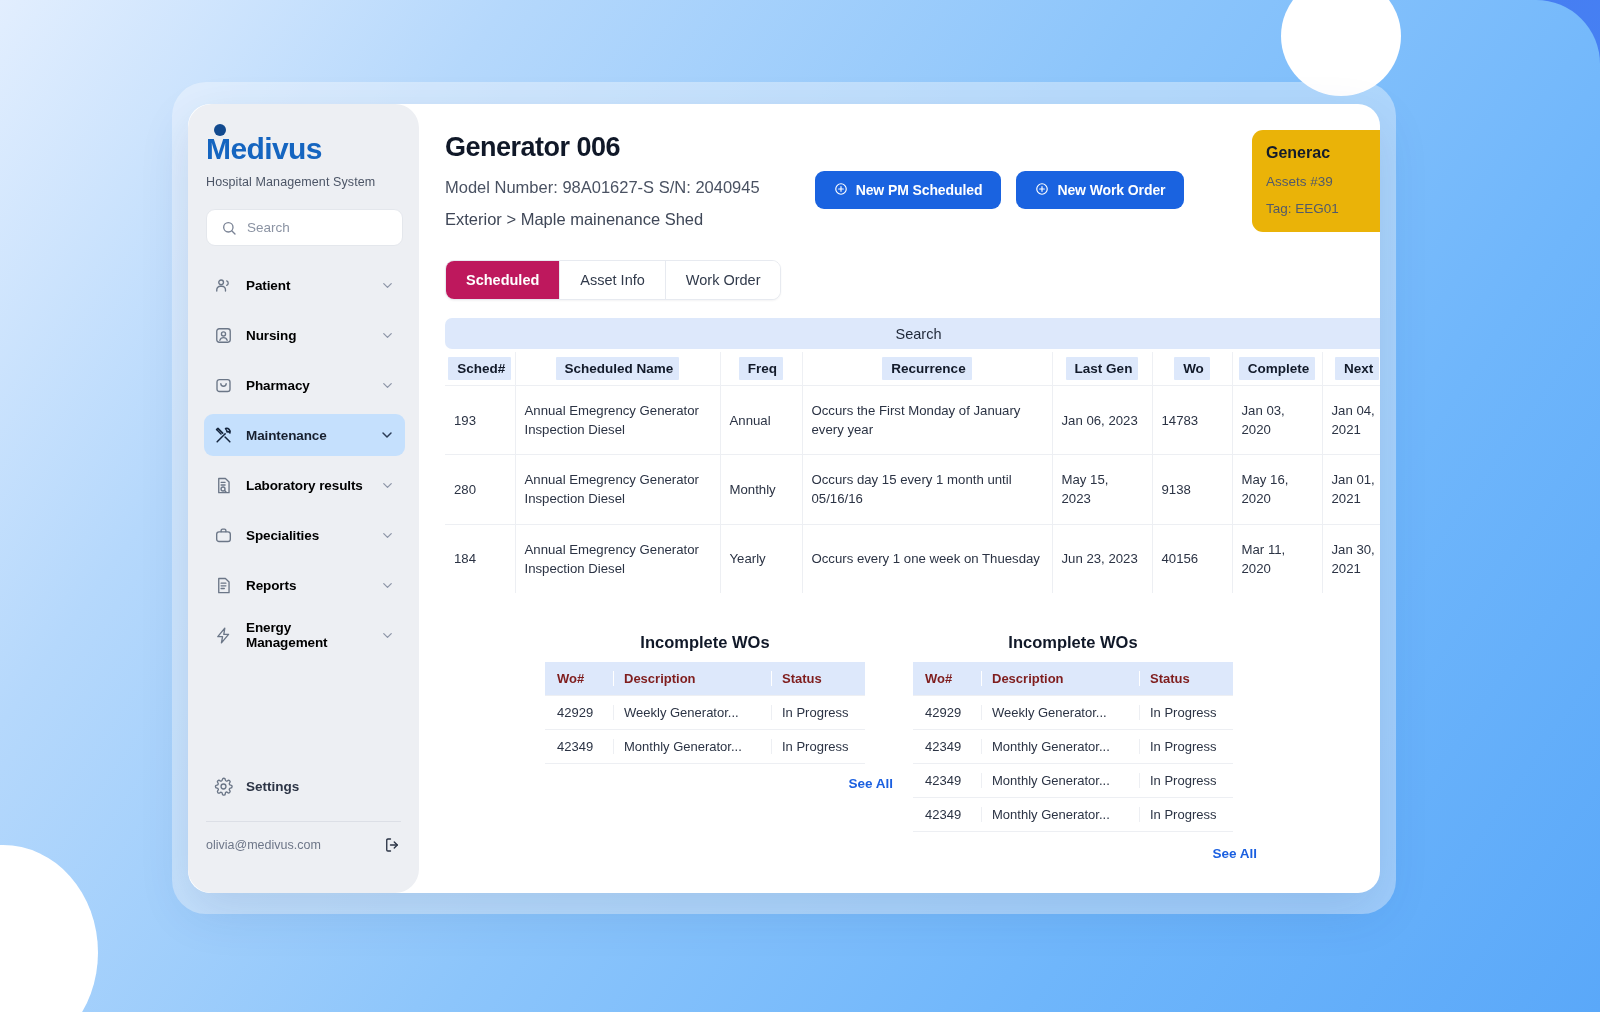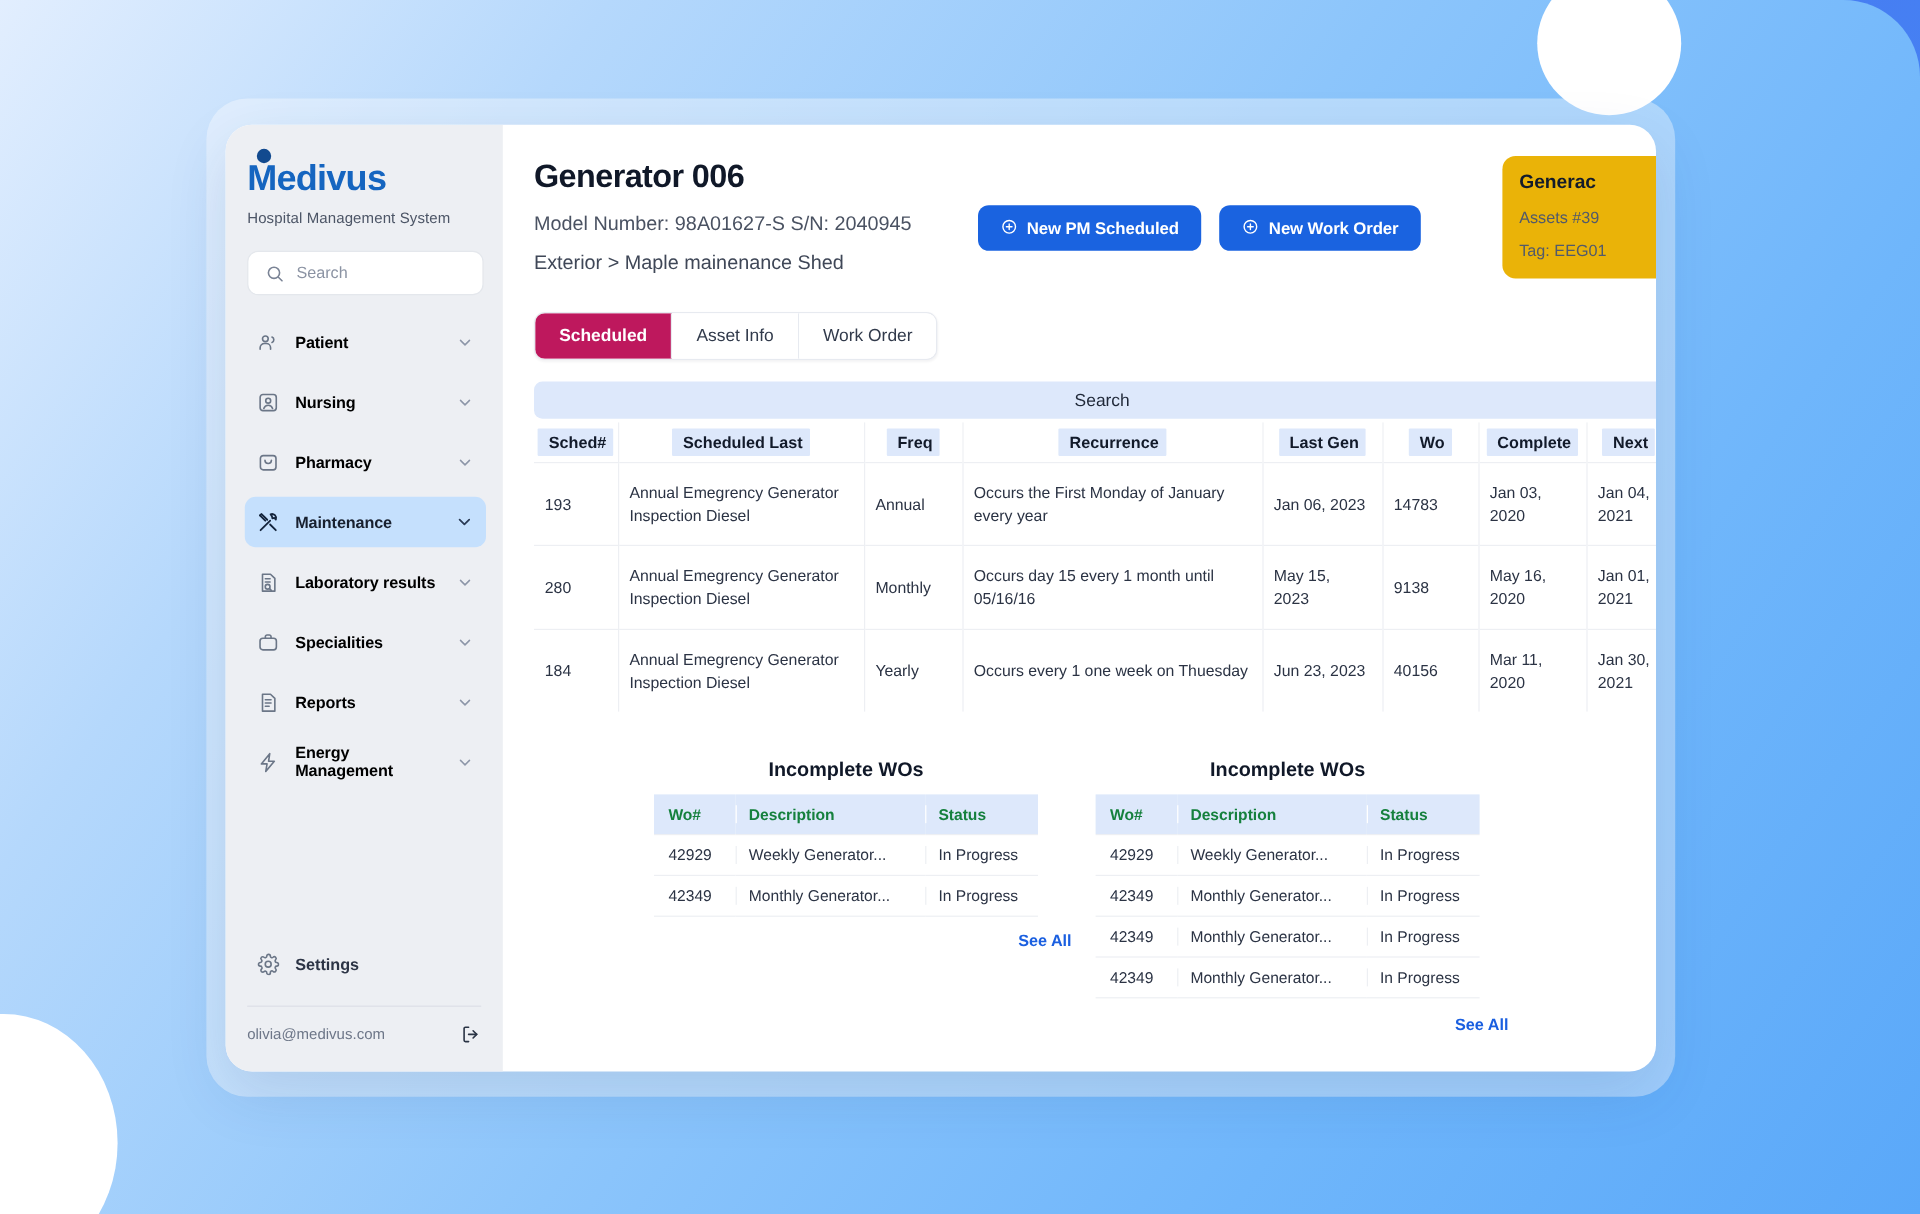--- a/index.html
+++ b/index.html
@@ -50,21 +50,22 @@
     display: flex;
     z-index: 4;
     box-shadow: 0 18px 50px rgba(30,60,120,.13);
   }
 
   
   .sidebar {
     width: 231px; flex: 0 0 231px;
     background: #edeff3;
     display: flex; flex-direction: column;
-    padding: 0 0 0 0;
+    padding: 0 0 17px 0;
+    border-radius: 24px;
   }
   .brand { padding: 30px 24px 0 18px; }
   .logo-wrap { position: relative; display: inline-block; }
   .logo {
     font-size: 30px; font-weight: 700; color: #1565c0;
     letter-spacing: -.6px; line-height: 1;
   }
   .logo-dot {
     position: absolute; width: 12px; height: 12px; border-radius: 50%;
     background: #124a8f; left: 8px; top: -10px;
@@ -186,21 +187,21 @@
 
   
   .bottom { display: flex; margin-top: 40px; gap: 48px; padding-left: 100px; }
   .wo-panel { width: 320px; }
   .wo-title {
     text-align: center; font-size: 16.5px; font-weight: 700; color: #101828;
     margin-bottom: 10px;
   }
   table.wo { width: 100%; border-collapse: collapse; }
   table.wo th {
-    text-align: left; font-size: 13px; font-weight: 700; color: #15803d;
+    text-align: left; font-size: 13px; font-weight: 700; color: #7f1d1d;
     background: #dde8fb; padding: 9px 0 9px 0; vertical-align: middle;
   }
   table.wo th .cell { padding-left: 10px; border-left: 1px solid #ffffff; }
   table.wo th:first-child .cell { border-left: none; padding-left: 12px; }
   table.wo td {
     font-size: 13px; color: #2b3344; padding: 9px 0;
     border-top: 1px solid #edeff3;
   }
   table.wo td .cell { padding-left: 10px; border-left: 1px solid #edeff3; }
   table.wo td:first-child .cell { border-left: none; padding-left: 12px; }
@@ -450,21 +451,21 @@
             <col style="width:82px">
           <col style="width:250px">
             <col style="width:100px">
             <col style="width:80px">
           <col style="width:90px">
             <col style="width:70px">
         </colgroup>
         <thead>
           <tr>
             <th><span class="hl">Sched#</span></th>
-            <th><span class="hl">Scheduled Last</span></th>
+            <th><span class="hl">Scheduled Name</span></th>
             <th><span class="hl">Freq</span></th>
             <th><span class="hl">Recurrence</span></th>
             <th><span class="hl">Last Gen</span></th>
             <th><span class="hl">Wo</span></th>
             <th><span class="hl">Complete</span></th>
             <th><span class="hl">Next</span></th>
           </tr>
         </thead>
         <tbody>
           <tr>

